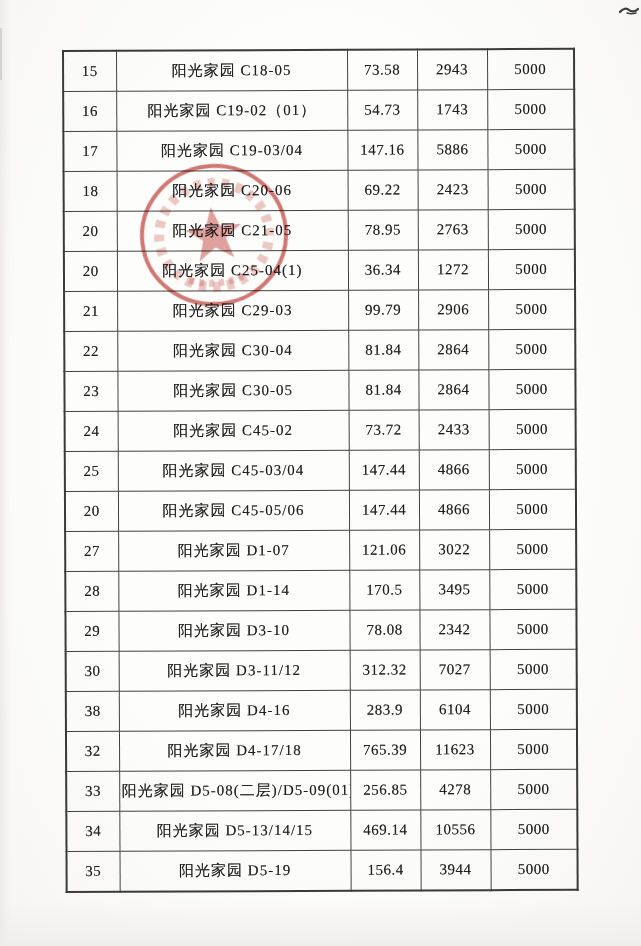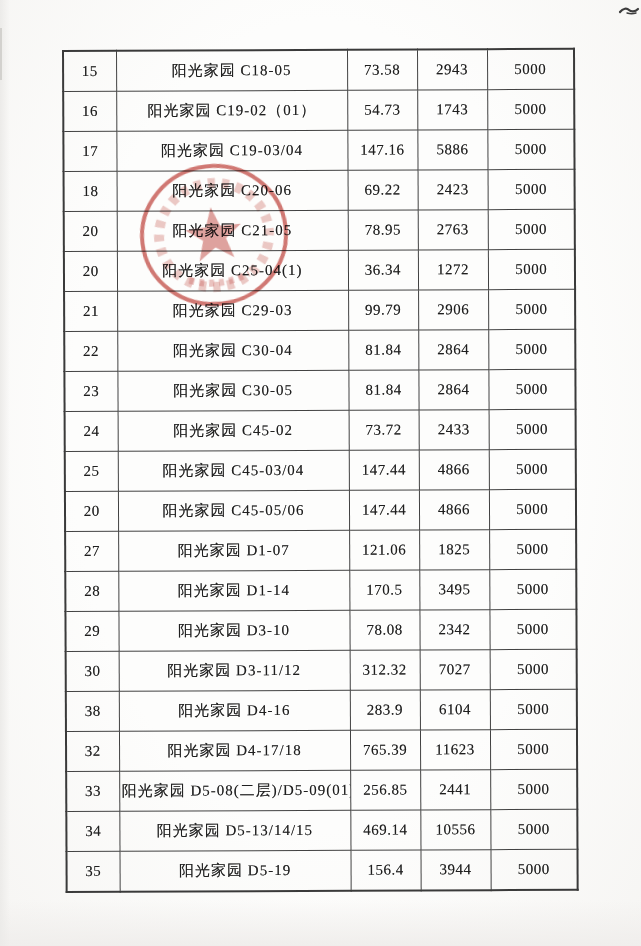--- a/index.html
+++ b/index.html
@@ -200,21 +200,21 @@
             <td class="cell-no">20</td>
             <td class="cell-name">阳光家园 C45-05/06</td>
             <td class="cell-num">147.44</td>
             <td class="cell-num">4866</td>
             <td class="cell-num">5000</td>
           </tr>
           <tr>
             <td class="cell-no">27</td>
             <td class="cell-name">阳光家园 D1-07</td>
             <td class="cell-num">121.06</td>
-            <td class="cell-num">1825</td>
+            <td class="cell-num">3022</td>
             <td class="cell-num">5000</td>
           </tr>
           <tr>
             <td class="cell-no">28</td>
             <td class="cell-name">阳光家园 D1-14</td>
             <td class="cell-num">170.5</td>
             <td class="cell-num">3495</td>
             <td class="cell-num">5000</td>
           </tr>
           <tr>
@@ -242,21 +242,21 @@
             <td class="cell-no">32</td>
             <td class="cell-name">阳光家园 D4-17/18</td>
             <td class="cell-num">765.39</td>
             <td class="cell-num">11623</td>
             <td class="cell-num">5000</td>
           </tr>
           <tr>
             <td class="cell-no">33</td>
             <td class="cell-name">阳光家园 D5-08(二层)/D5-09(01)</td>
             <td class="cell-num">256.85</td>
-            <td class="cell-num">2441</td>
+            <td class="cell-num">4278</td>
             <td class="cell-num">5000</td>
           </tr>
           <tr>
             <td class="cell-no">34</td>
             <td class="cell-name">阳光家园 D5-13/14/15</td>
             <td class="cell-num">469.14</td>
             <td class="cell-num">10556</td>
             <td class="cell-num">5000</td>
           </tr>
           <tr>

